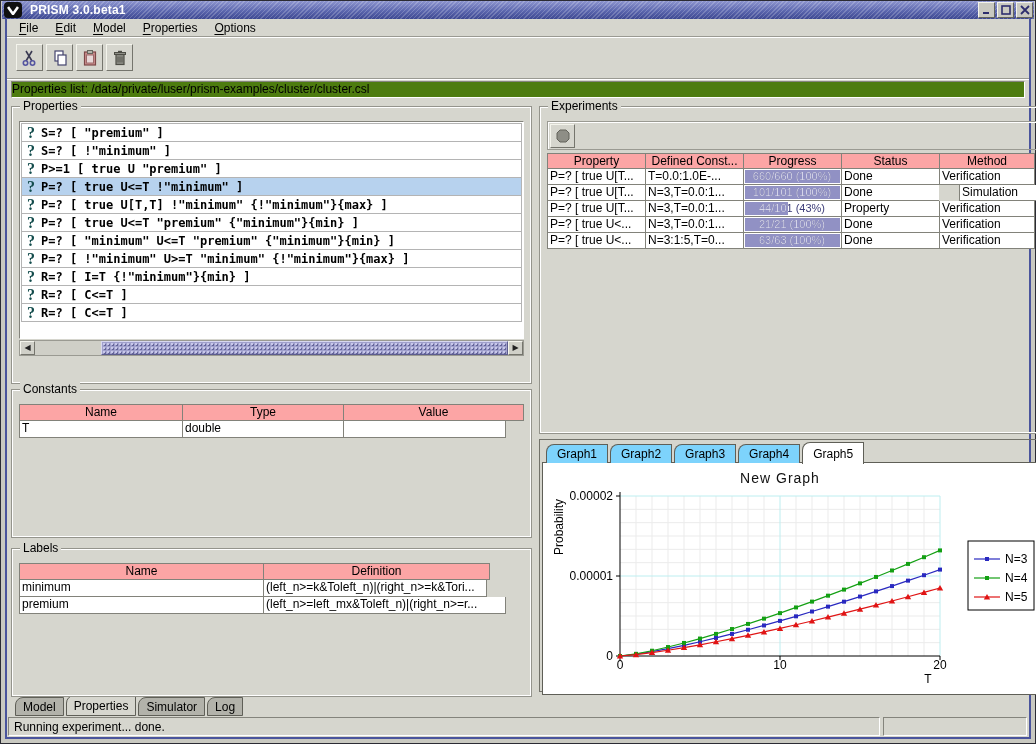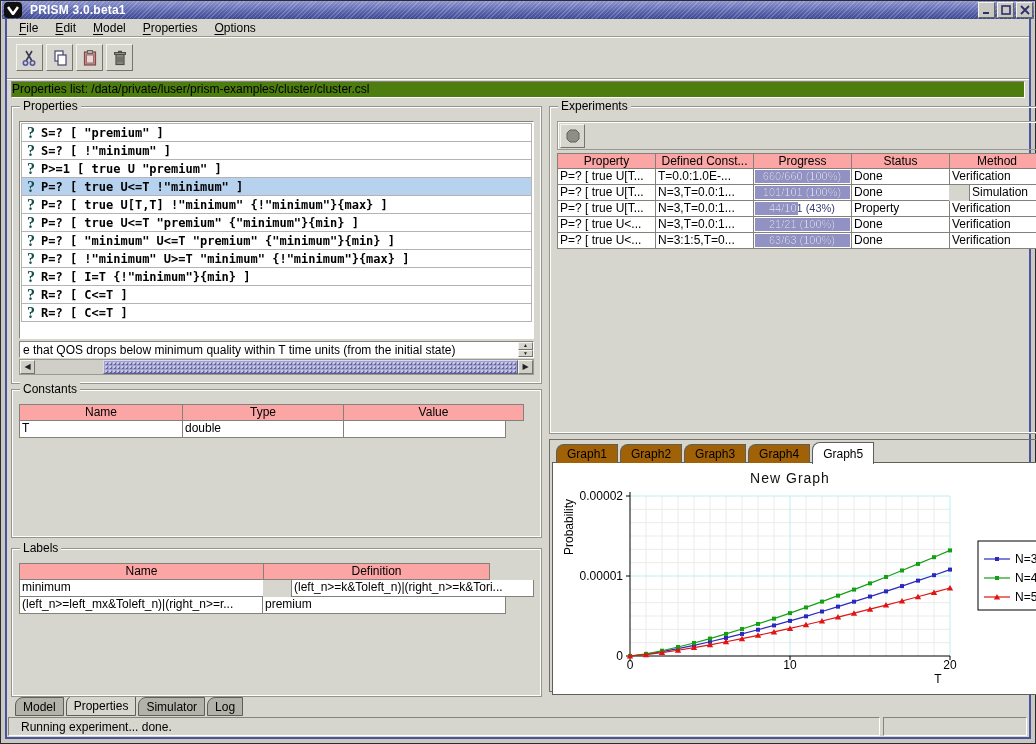--- a/index.html
+++ b/index.html
@@ -53,28 +53,28 @@
 #exp-table .td,#exp-table .th{height:16px;line-height:14px;}
 .pcell{padding:1px;position:relative;}
 .ptrack{position:relative;height:100%;background:#fff;overflow:hidden;}
 .pfill{position:absolute;left:0;top:0;bottom:0;background:#9191c4;}
 .ptx{position:absolute;left:0;top:0;width:94px;text-align:center;font-size:11px;line-height:13px;}
 .ptx.dark{color:#3c3c78;}
 .pclipw{position:absolute;left:0;top:0;bottom:0;overflow:hidden;}
 .pclipw .ptx{color:#d9d9ec;}
 .graph-panel{flex:1;border:1px solid #72726a;padding:2px 2px 2px 2px;display:flex;flex-direction:column;min-height:0;}
 .tabs-row{display:flex;align-items:flex-end;gap:2px;padding-left:4px;height:22px;position:relative;z-index:2;}
-.tab{background:#a16207;border:1px solid #5f5f57;border-bottom:none;border-top-left-radius:8px;padding:0 10px;height:19px;line-height:18px;font-size:12px;}
+.tab{background:#7dd3fc;border:1px solid #5f5f57;border-bottom:none;border-top-left-radius:8px;padding:0 10px;height:19px;line-height:18px;font-size:12px;}
 .tab.sel{background:#fff;height:22px;line-height:22px;margin-bottom:-1px;}
 .graph-content{flex:1;border:1px solid #5f5f57;background:#fff;position:relative;margin-top:-1px;}
 .bottom-tabs{flex:0 0 24px;display:flex;align-items:flex-end;gap:2px;padding:0 0 0 8px;}
 .btab{background:#b2b2aa;border:1px solid #5f5f57;border-top-left-radius:8px;padding:0 7px;height:19px;line-height:18px;}
 .btab.sel{background:#d6d6ce;height:21px;line-height:20px;}
 .statusbar{flex:0 0 21px;display:flex;gap:3px;padding:1px 2px 1px 1px;}
-.status-left{flex:1;border:1px solid;border-color:#84847c #fff #fff #84847c;display:flex;align-items:center;padding-left:12px;}
+.status-left{flex:1;border:1px solid;border-color:#84847c #fff #fff #84847c;display:flex;align-items:center;padding-left:5px;}
 .status-right{flex:0 0 144px;border:1px solid;border-color:#84847c #fff #fff #84847c;}
 </style>
 </head>
 <body>
 
 <div class="window">
   <div class="titlebar">
     <span class="win-icon">
       <svg width="12" height="9" viewBox="0 0 12 9">
           <polyline points="1,1 6,8 11,1" fill="none" stroke="#fff" stroke-width="2.6"></polyline>
@@ -185,27 +185,20 @@
               </div>
               <div class="prop-row">
                 <span class="qicon">?</span>
                 <span class="ptxt">R=? [ C&lt;=T ]</span>
               </div>
               <div class="prop-row">
                 <span class="qicon">?</span>
                 <span class="ptxt">R=? [ C&lt;=T ]</span>
               </div>
             </div>
-          <div class="desc-line">
-            <span>e that QOS drops below minimum quality within T time units (from the initial state)</span>
-            <span class="spinner">
-                <button class="spin-btn">▲</button>
-                <button class="spin-btn">▼</button>
-              </span>
-          </div>
           <div class="hscroll">
             <button class="scroll-btn">◀</button>
             <div class="scroll-track">
                 <div class="scroll-thumb"></div>
               </div>
             <button class="scroll-btn">▶</button>
           </div>
         </div>
         <div class="groupbox gb-consts">
           <span class="gb-title">Constants</span>
@@ -224,25 +217,25 @@
         </div>
         <div class="groupbox gb-labels">
           <span class="gb-title">Labels</span>
           <div class="ftable" id="labels-table">
               <div class="trow thead">
                 <div class="th" style="width: 244px;">Name</div>
                 <div class="th" style="width: 227px;">Definition</div>
               </div>
               <div class="trow tdata">
                 <div class="td" style="width: 244px;">minimum</div>
-                <div class="td" style="width: 243px; margin-left: 28px;">(left_n&gt;=k&amp;Toleft_n)|(right_n&gt;=k&amp;Tori...</div>
-              </div>
-              <div class="trow tdata">
+                <div class="td" style="width: 224px;">(left_n&gt;=k&amp;Toleft_n)|(right_n&gt;=k&amp;Tori...</div>
+              </div>
+              <div class="trow tdata">
+                <div class="td" style="width: 244px;">premium</div>
                 <div class="td" style="width: 243px;">(left_n&gt;=left_mx&amp;Toleft_n)|(right_n&gt;=r...</div>
-                <div class="td" style="width: 244px;">premium</div>
               </div>
             </div>
         </div>
       </div>
       <div class="right-col">
         <div class="groupbox gb-exp">
           <span class="gb-title">Experiments</span>
           <div class="exp-toolbar">
             <button class="stop-btn">
               <svg width="16" height="16" viewBox="0 0 16 16">

